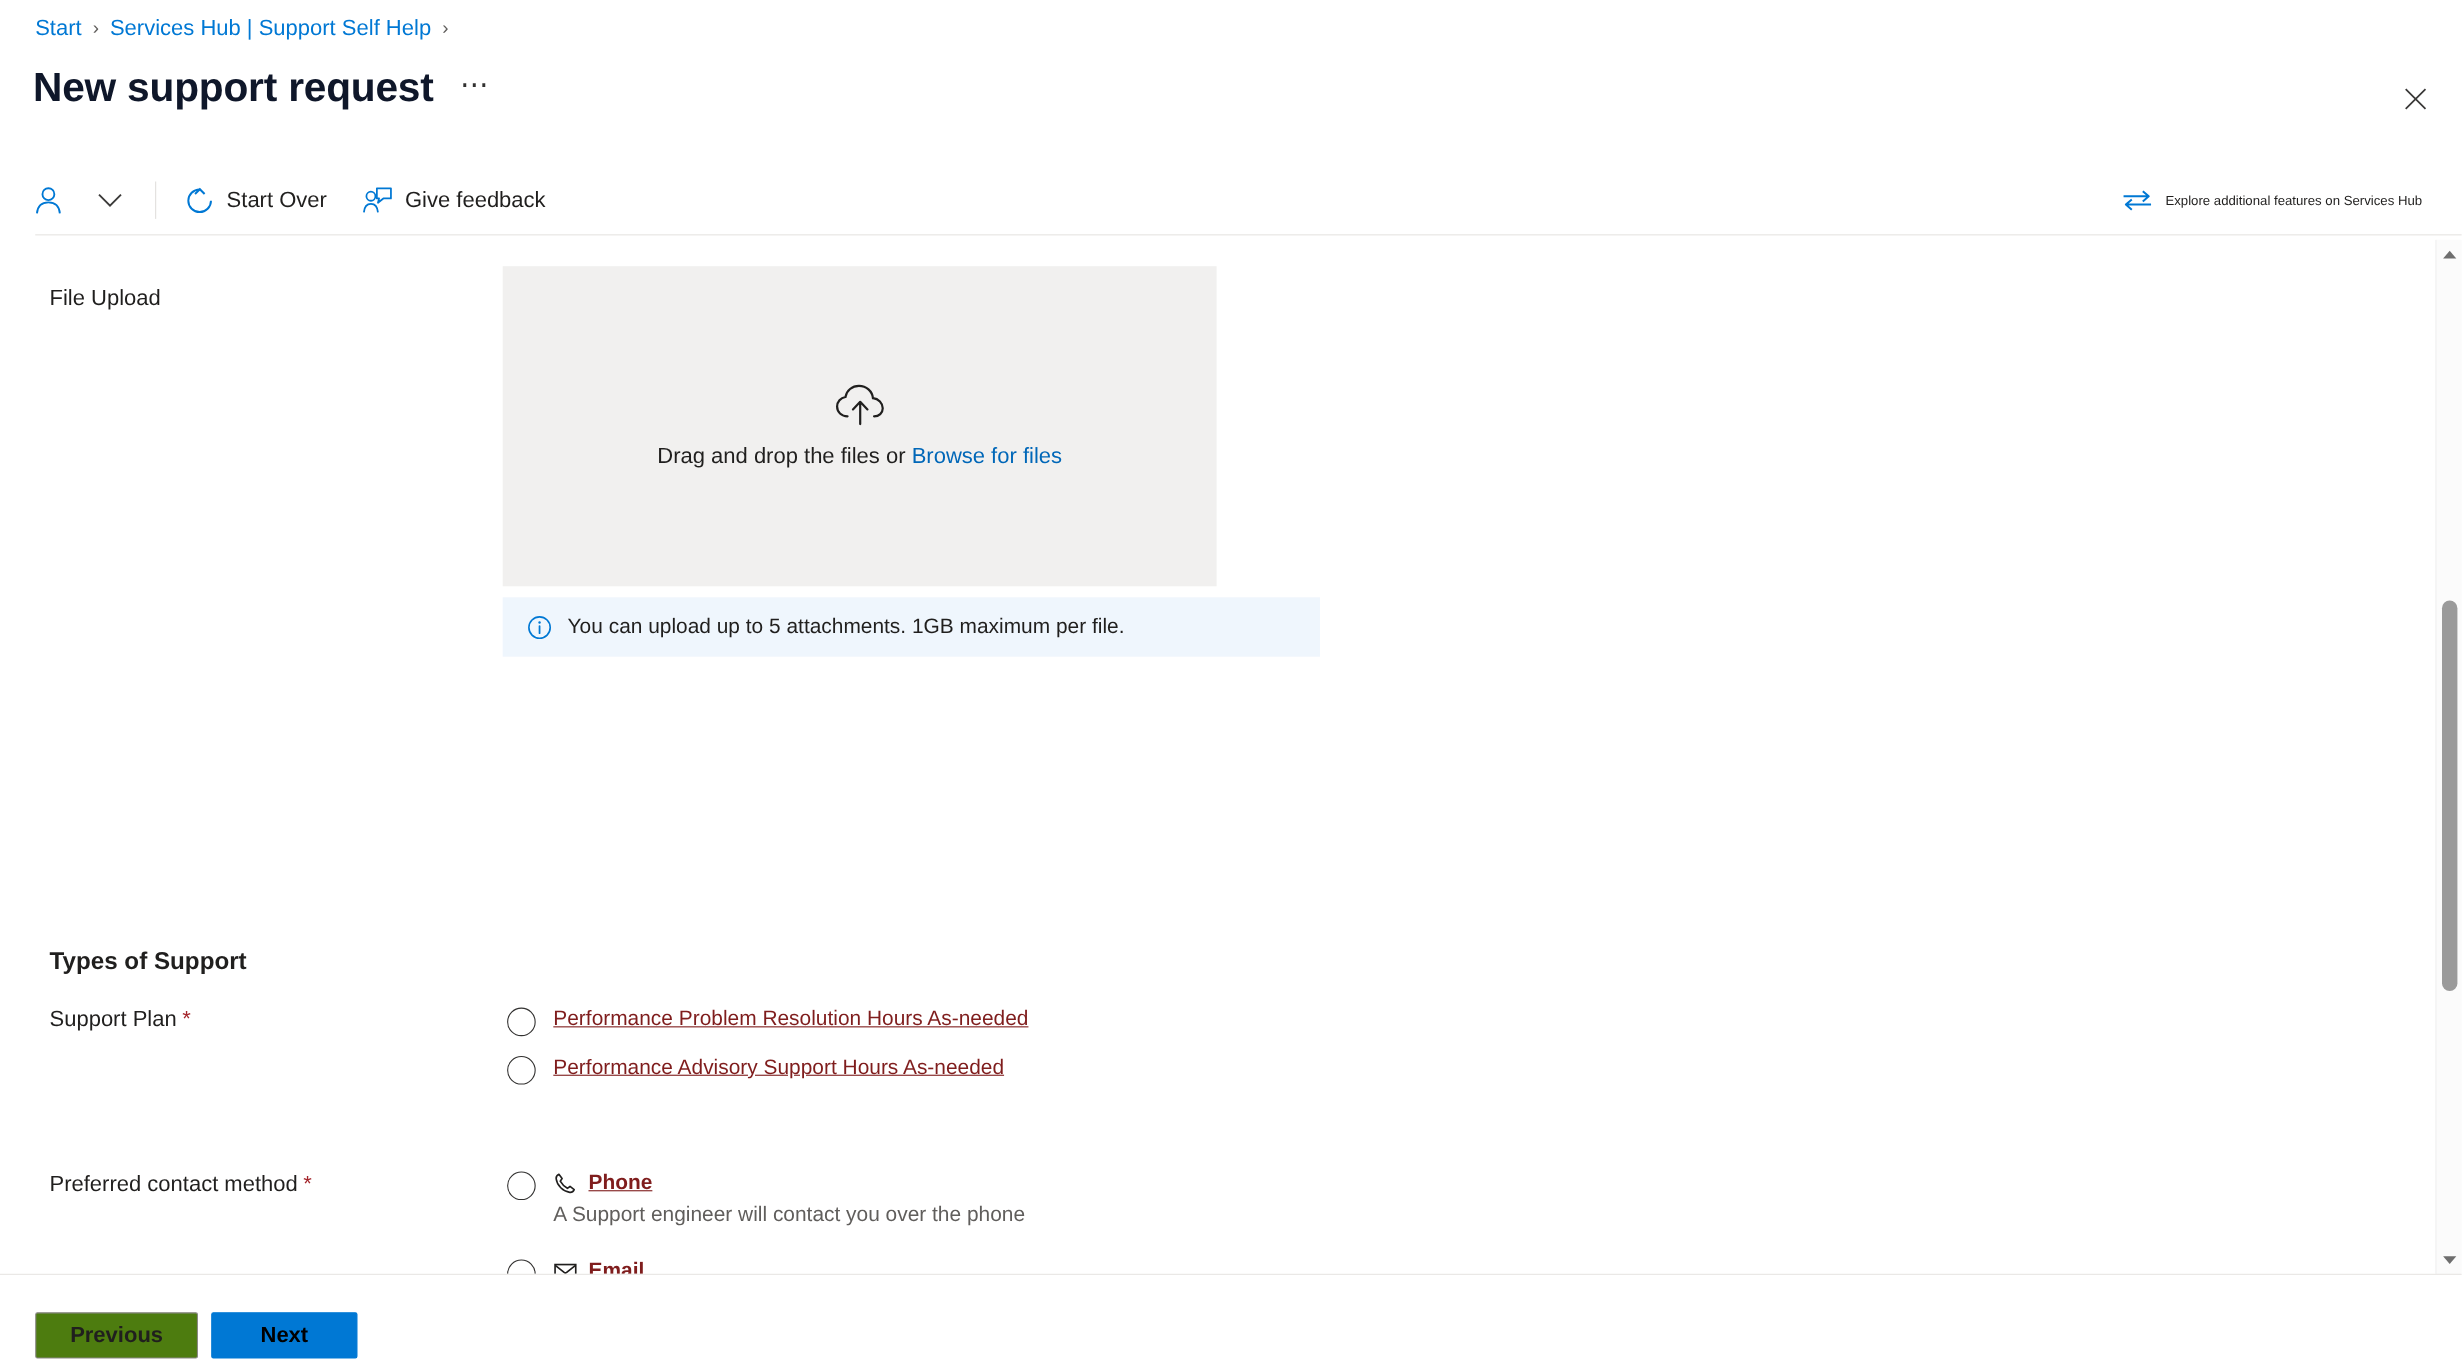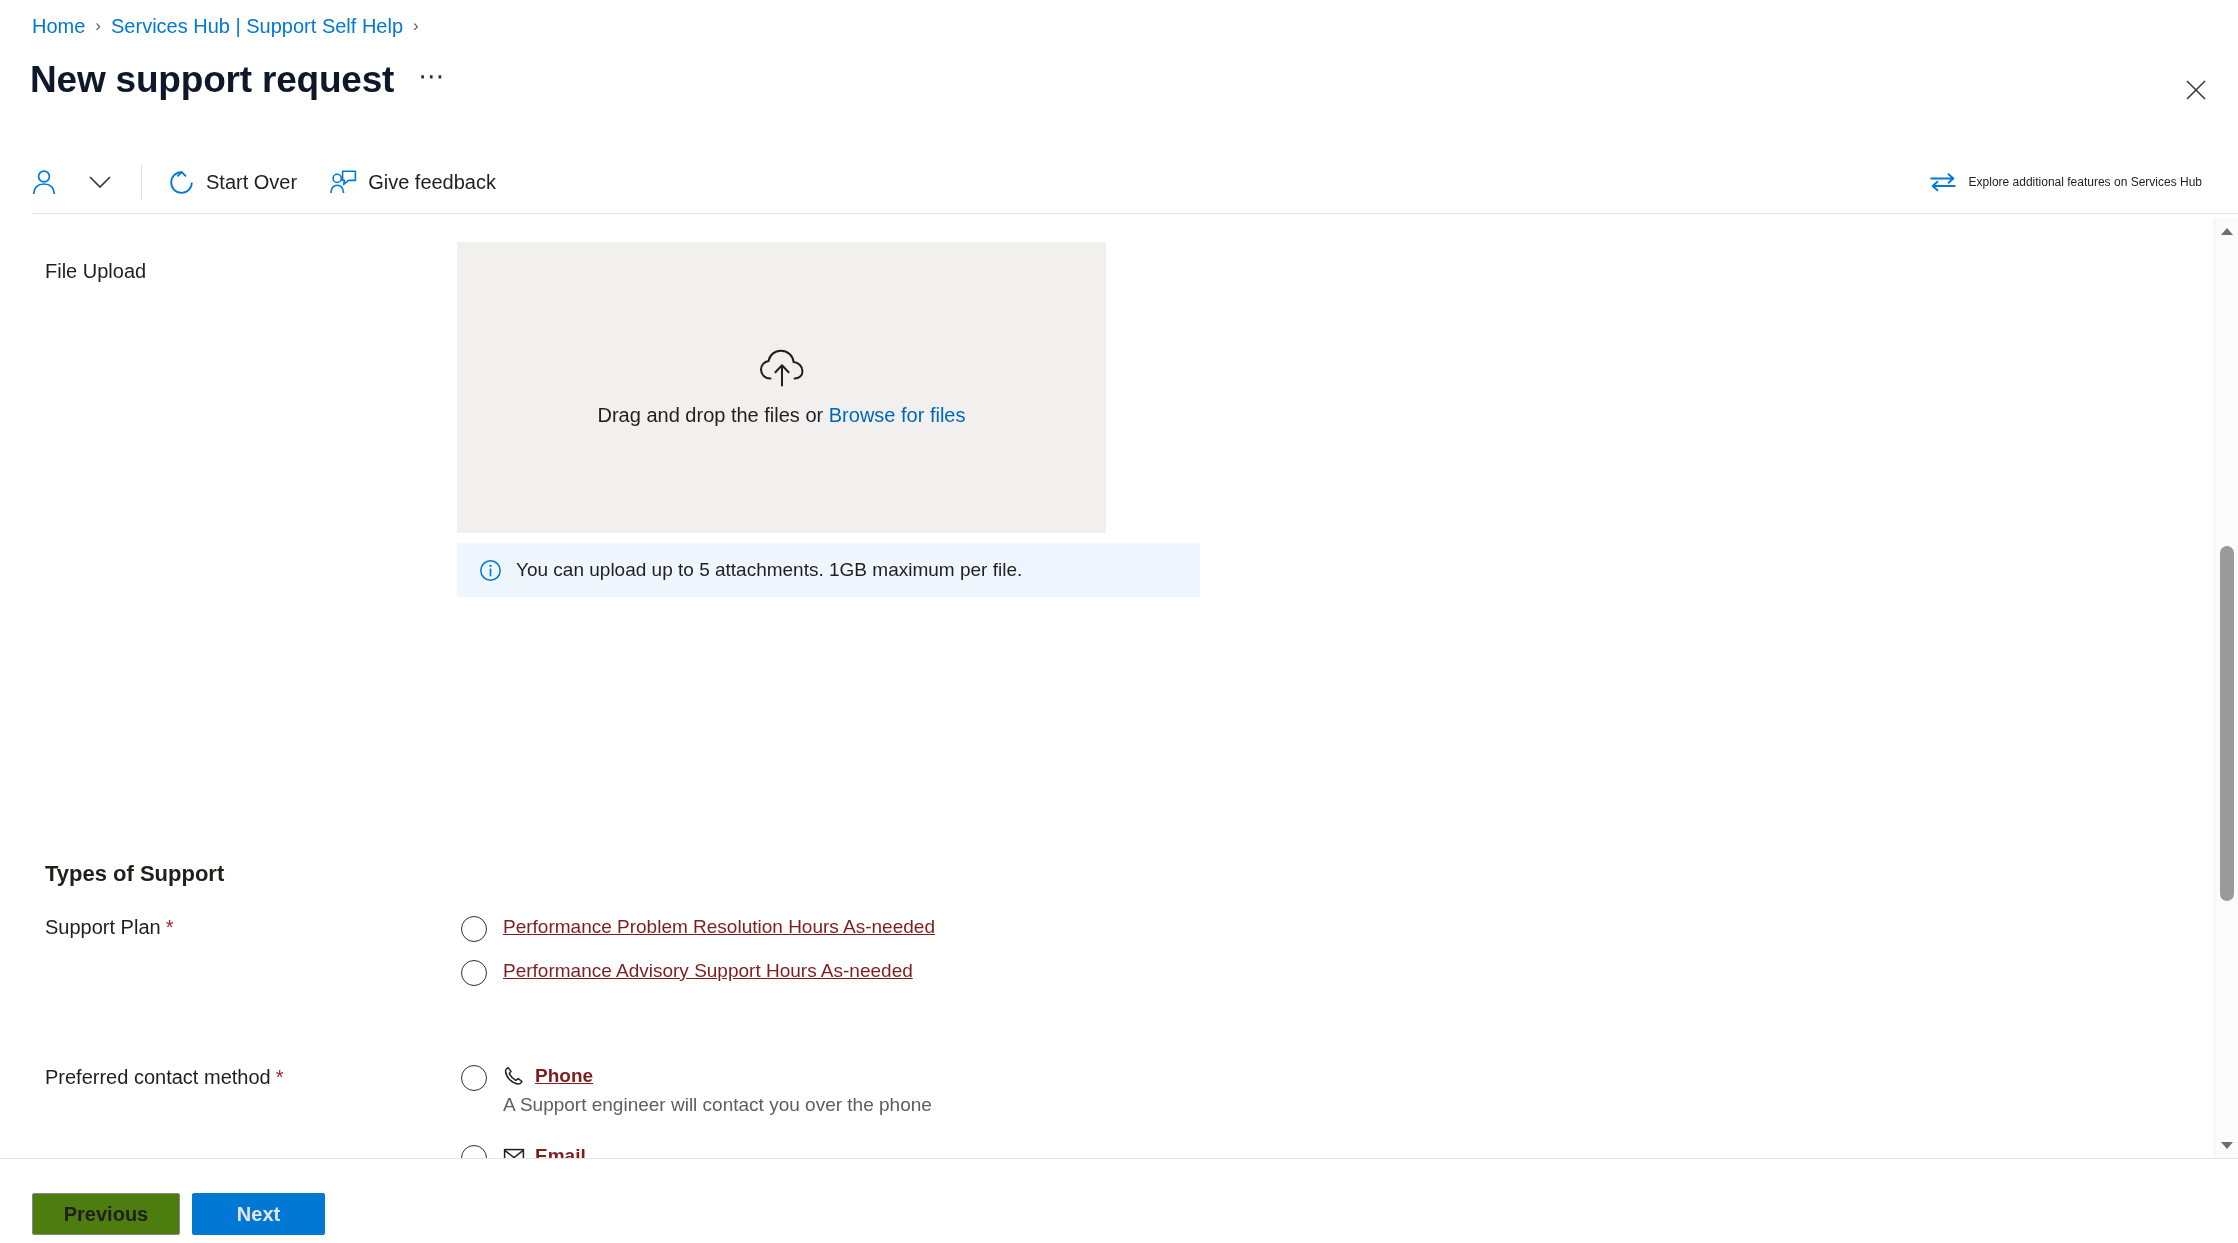--- a/index.html
+++ b/index.html
@@ -143,21 +143,21 @@
     font-size: 20px; font-weight: 600;
     display: flex; align-items: center; justify-content: center;
     cursor: pointer; border-radius: 2px;
   }
   .btn-prev {
     left: 32px; width: 148px;
     background: #4d7c0f; border: 1px solid #8a8886; color: #201f1e;
   }
   .btn-next {
     left: 192px; width: 133px;
-    background: #0078d4; border: 1px solid #0078d4; color: #e5e5e5;
+    background: #0078d4; border: 1px solid #0078d4; color: #000000;
   }
 
   
   .scrollbar {
     position: absolute; right: 0; top: 218px; width: 24px; height: 940px;
     background: #fbfbfb; border-left: 1px solid #f0f0f0;
   }
   .sb-arrow {
     position: absolute; left: 0; width: 24px; height: 22px;
     display: flex; align-items: center; justify-content: center; cursor: pointer;
@@ -173,21 +173,21 @@
     position: absolute; left: 5px; top: 328px; width: 14px; height: 355px;
     background: #9a9a9a; border-radius: 7px; cursor: pointer;
   }
 </style>
 </head>
 <body>
 
 <div class="page">
 
   <div class="breadcrumb">
-    <span class="crumb-link">Home</span>
+    <span class="crumb-link">Start</span>
     <span class="crumb-sep">›</span>
     <span class="crumb-link">Services Hub | Support Self Help</span>
     <span class="crumb-sep">›</span>
   </div>
 
   <div class="title-row">
     <h1 class="page-title">New support request</h1>
     <span class="ellipsis-btn">⋯</span>
   </div>
 

